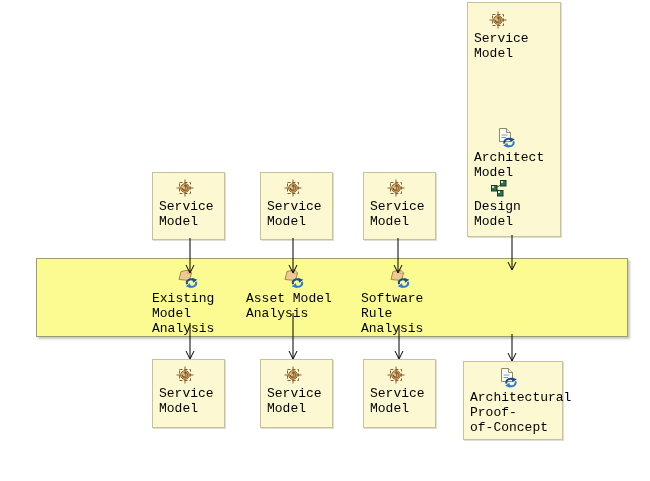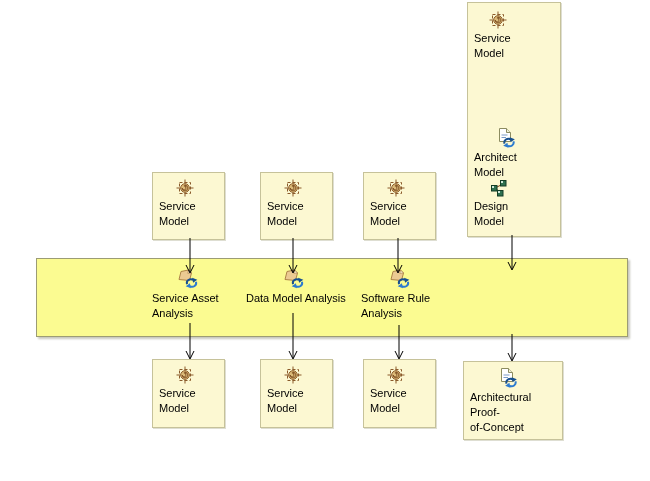--- a/index.html
+++ b/index.html
@@ -11,21 +11,21 @@
     position:absolute;left:36px;top:258px;width:590px;height:77px;
     background:#FBFB91;border:1px solid #9C9C74;box-shadow:2px 2px 2px #C8C8BE;z-index:1;
   }
   .box{
     position:absolute;background:#FCF8D2;border:1px solid #C6C29A;
     box-shadow:1px 1px 0 #DEDED2;z-index:2;
   }
   .wp-item{position:absolute;left:0;width:100%;}
   .band-node{position:absolute;z-index:2;}
   .ic{display:block;}
-  .label{white-space:pre-line;font-size:11px;line-height:15px;color:#000;margin-left:6px;margin-top:2px;}
+  .label{white-space:pre-line;font-size:13px;line-height:15px;color:#000;margin-left:6px;margin-top:2px;font-family:Liberation Mono, monospace;}
   .band-node .label{margin-left:0;}
   .arrow-overlay{position:absolute;left:0;top:0;z-index:3;pointer-events:none;}
   .arrow-overlay line,.arrow-overlay polyline{stroke:#000;stroke-width:1;fill:none;}
 </style>
 </head>
 <body>
 
 <div class="canvas">
 
   <svg width="0" height="0" style="position:absolute">
@@ -126,28 +126,28 @@
         </svg>
       <div class="label">Service
 Model</div>
     </div>
   </div>
 
   <div class="band-node" style="left:152px;top:268px;width:76px">
     <svg class="ic" style="margin-left:24px" width="23" height="21">
         <use href="#sym-task"></use>
       </svg>
-    <div class="label">Service Asset
+    <div class="label">Existing Model
 Analysis</div>
   </div>
   <div class="band-node" style="left:246px;top:268px;width:118px">
     <svg class="ic" style="margin-left:36px" width="23" height="21">
         <use href="#sym-task"></use>
       </svg>
-    <div class="label">Data Model Analysis</div>
+    <div class="label">Asset Model Analysis</div>
   </div>
   <div class="band-node" style="left:361px;top:268px;width:82px">
     <svg class="ic" style="margin-left:27px" width="23" height="21">
         <use href="#sym-task"></use>
       </svg>
     <div class="label">Software Rule
 Analysis</div>
   </div>
 
   <div class="box" style="left:152px;top:359px;width:71px;height:67px">

